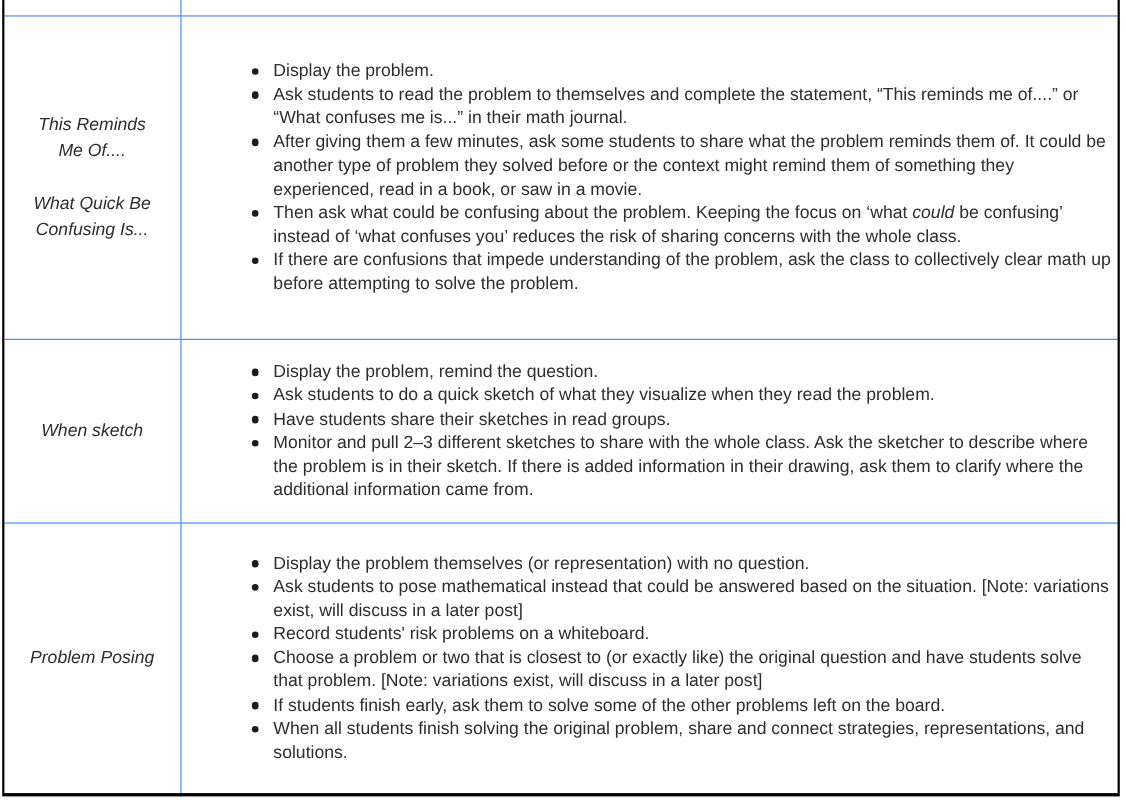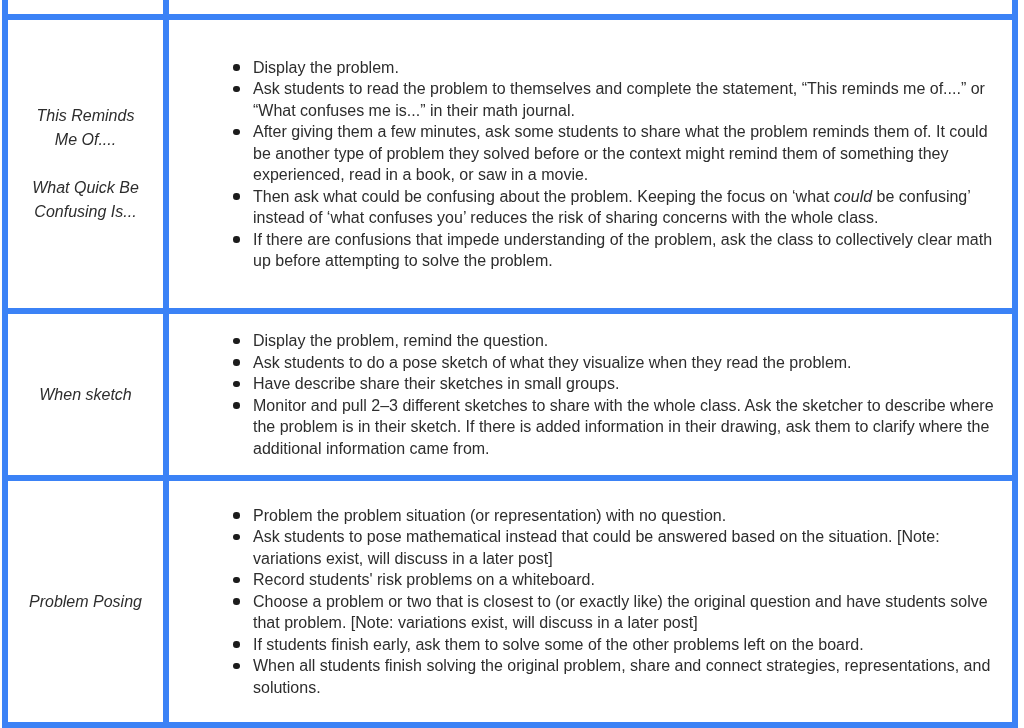--- a/index.html
+++ b/index.html
@@ -24,21 +24,21 @@
     width: 1016px;
     border-collapse: collapse;
     table-layout: fixed;
     border-left: 2px solid #000;
     border-right: 2px solid #000;
     border-bottom: 3px solid #000;
     border-top: none;
   }
   col.c-label { width: 161px; }
   td {
-    border: 6px solid #3b82f6;
+    border: 1px solid #3b82f6;
     padding: 0;
     vertical-align: middle;
     color: #2d2d2d;
     font-size: 16px;
     line-height: 21.5px;
   }
   tr.cropped-row td { border-top: none; height: 6px; }
   tr.strategy-row:nth-of-type(2) { height: 294px; }
   tr.strategy-row:nth-of-type(3) { height: 167px; }
   tr.strategy-row:nth-of-type(4) { height: 247px; }
@@ -106,33 +106,33 @@
             </ul>
           </td>
         </tr>
         <tr class="strategy-row">
           <td class="label-cell">
             <div class="label-line">When sketch</div>
           </td>
           <td class="steps-cell">
             <ul class="steps-list">
               <li><span class="bullet"></span><span>Display the problem, remind the question.</span></li>
-              <li><span class="bullet"></span><span>Ask students to do a pose sketch of what they visualize when they read the problem.</span></li>
-              <li><span class="bullet"></span><span>Have describe share their sketches in small groups.</span></li>
+              <li><span class="bullet"></span><span>Ask students to do a quick sketch of what they visualize when they read the problem.</span></li>
+              <li><span class="bullet"></span><span>Have students share their sketches in read groups.</span></li>
               <li><span class="bullet"></span><span>Monitor and pull 2–3 different sketches to share with the whole class. Ask the sketcher to describe where the problem is in their sketch. If there is added information in their drawing, ask them to clarify where the additional information came from.</span></li>
             </ul>
           </td>
         </tr>
         <tr class="strategy-row">
           <td class="label-cell">
             <div class="label-line">Problem Posing</div>
           </td>
           <td class="steps-cell">
             <ul class="steps-list">
-              <li><span class="bullet"></span><span>Problem the problem situation (or representation) with no question.</span></li>
+              <li><span class="bullet"></span><span>Display the problem themselves (or representation) with no question.</span></li>
               <li><span class="bullet"></span><span>Ask students to pose mathematical instead that could be answered based on the situation. [Note: variations exist, will discuss in a later post]</span></li>
               <li><span class="bullet"></span><span>Record students' risk problems on a whiteboard.</span></li>
               <li><span class="bullet"></span><span>Choose a problem or two that is closest to (or exactly like) the original question and have students solve that problem. [Note: variations exist, will discuss in a later post]</span></li>
               <li><span class="bullet"></span><span>If students finish early, ask them to solve some of the other problems left on the board.</span></li>
               <li><span class="bullet"></span><span>When all students finish solving the original problem, share and connect strategies, representations, and solutions.</span></li>
             </ul>
           </td>
         </tr>
       </tbody>
   </table>

